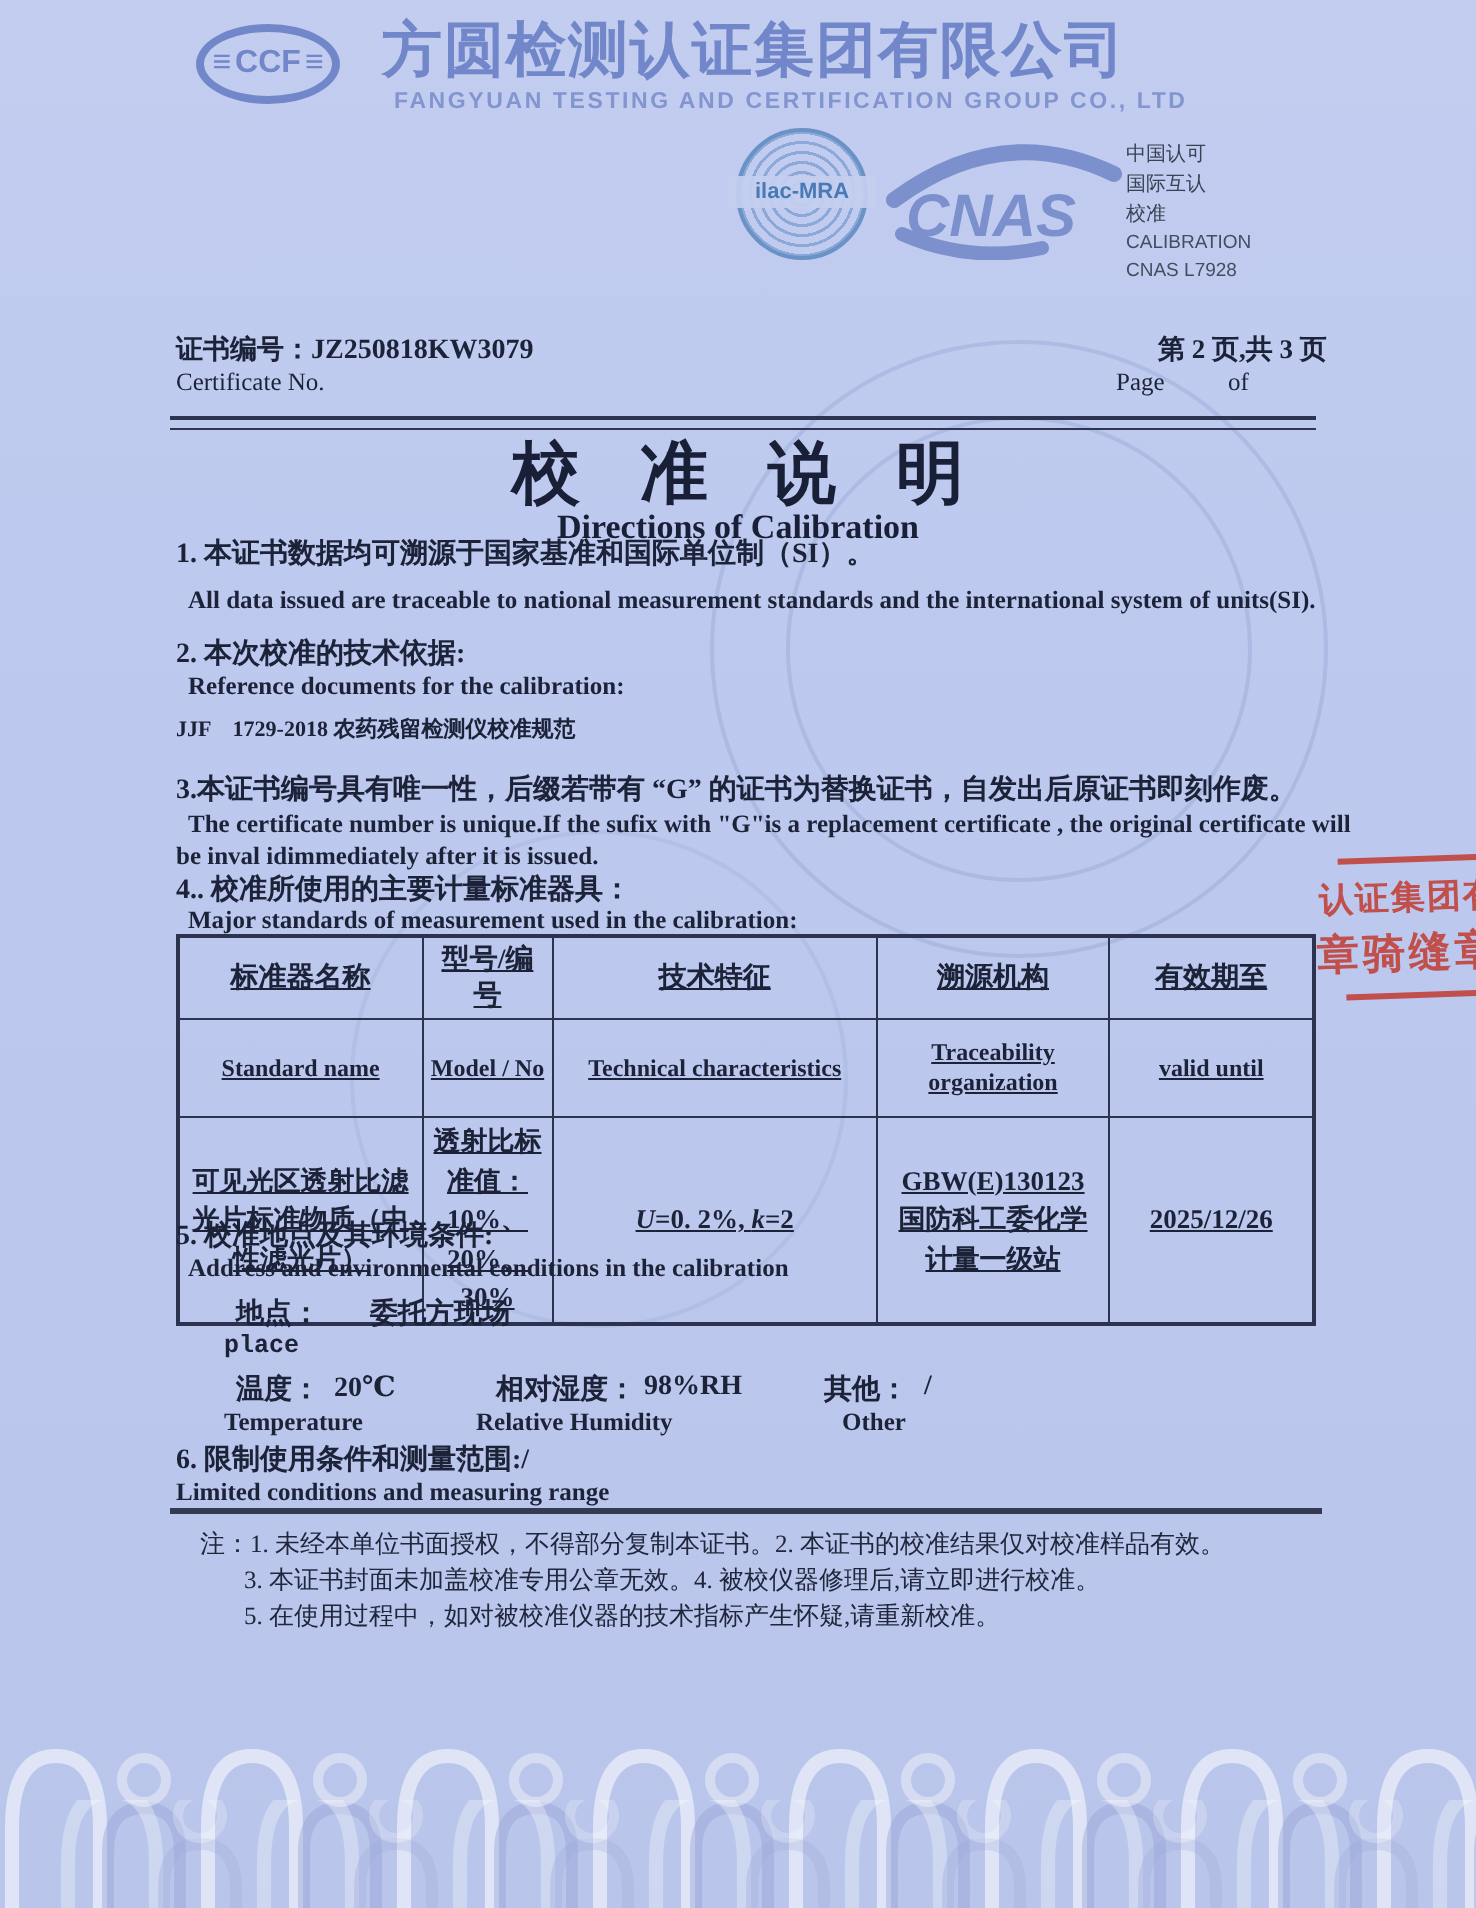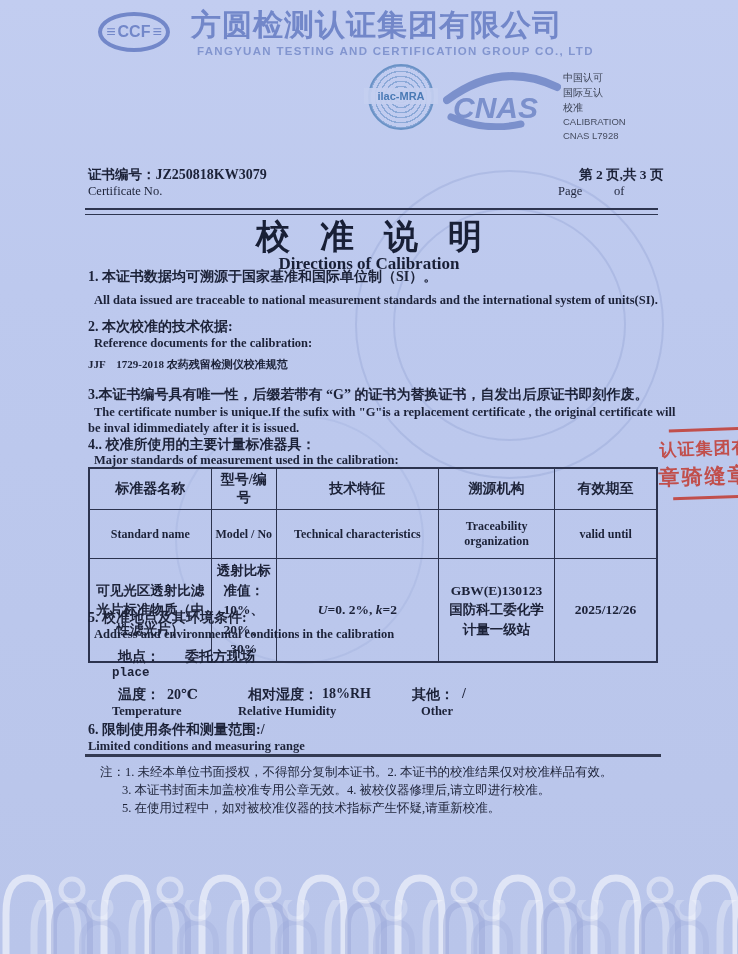--- a/index.html
+++ b/index.html
@@ -26,21 +26,21 @@
       display:flex;align-items:center;justify-content:center;font:bold 11px "Liberation Sans",sans-serif;color:#4a7ab5;}
   .cnas-lines{font-size:10px;line-height:1.5;color:#3a4153;}
   .cnas-lines .latin{font-size:9.5px;font-family:"Liberation Sans",sans-serif;color:#454c60;}
   
   .double-rule{height:4px;border-top:2.5px solid #2e3550;border-bottom:1.5px solid #2e3550;}
   .thick-rule{border-top:3.5px solid #333a52;}
   
   .title-cn{font-size:34px;font-weight:bold;letter-spacing:30px;text-indent:30px;text-align:center;color:#181f36;}
   .title-en{font-size:17px;font-weight:bold;text-align:center;color:#181f36;}
   
-  table.std{border-collapse:collapse;width:570px;table-layout:fixed;}
+  table.std{border-collapse:collapse;width:570px;table-layout:fixed;text-decoration:underline;}
   table.std td{border:1.6px solid #2c334e;text-align:center;vertical-align:middle;padding:2px 3px;}
   table.std{border:2.2px solid #2c334e;}
   .th-cn td{font-size:14px;font-weight:bold;height:32px;}
   .th-en td{font-size:12px;font-weight:bold;height:44px;}
   .tr-data td{font-size:13.5px;font-weight:bold;height:84px;line-height:1.45;}
   
   .stamp{color:var(--stamp_red);transform:rotate(-2deg);opacity:.85;}
   .stamp .rule{border-top:3px solid var(--stamp_red);}
   .stamp-l1{font-size:17px;font-weight:bold;white-space:nowrap;letter-spacing:1px;}
   .stamp-l2{font-size:21px;font-weight:bold;white-space:nowrap;letter-spacing:2px;}
@@ -160,21 +160,21 @@
   <div class="abs cn-h" style="left:88px;top:609px;">5. 校准地点及其环境条件:</div>
   <div class="abs en-sub" style="left:94px;top:627px;">Address and environmental conditions in the calibration</div>
 
   <div class="abs cn-h" style="left:118px;top:648px;">地点：</div>
   <div class="abs cn-h" style="left:185px;top:648px;">委托方现场</div>
   <div class="abs en-sub" style="left:112px;top:666px;font-family:Liberation Mono, monospace;">place</div>
 
   <div class="abs cn-h" style="left:118px;top:686px;">温度：</div>
   <div class="abs cn-h" style="left:167px;top:686px;">20℃</div>
   <div class="abs cn-h" style="left:248px;top:686px;">相对湿度：</div>
-  <div class="abs cn-h" style="left:322px;top:686px;">18%RH</div>
+  <div class="abs cn-h" style="left:322px;top:686px;">98%RH</div>
   <div class="abs cn-h" style="left:412px;top:686px;">其他：</div>
   <div class="abs cn-h" style="left:462px;top:686px;">/</div>
   <div class="abs en-sub" style="left:112px;top:704px;">Temperature</div>
   <div class="abs en-sub" style="left:238px;top:704px;">Relative Humidity</div>
   <div class="abs en-sub" style="left:421px;top:704px;">Other</div>
 
   <div class="abs cn-h" style="left:88px;top:721px;">6. 限制使用条件和测量范围:/</div>
   <div class="abs en-sub" style="left:88px;top:739px;">Limited conditions and measuring range</div>
 
   <div class="abs thick-rule" style="left:85px;top:754px;width:576px;"></div>

